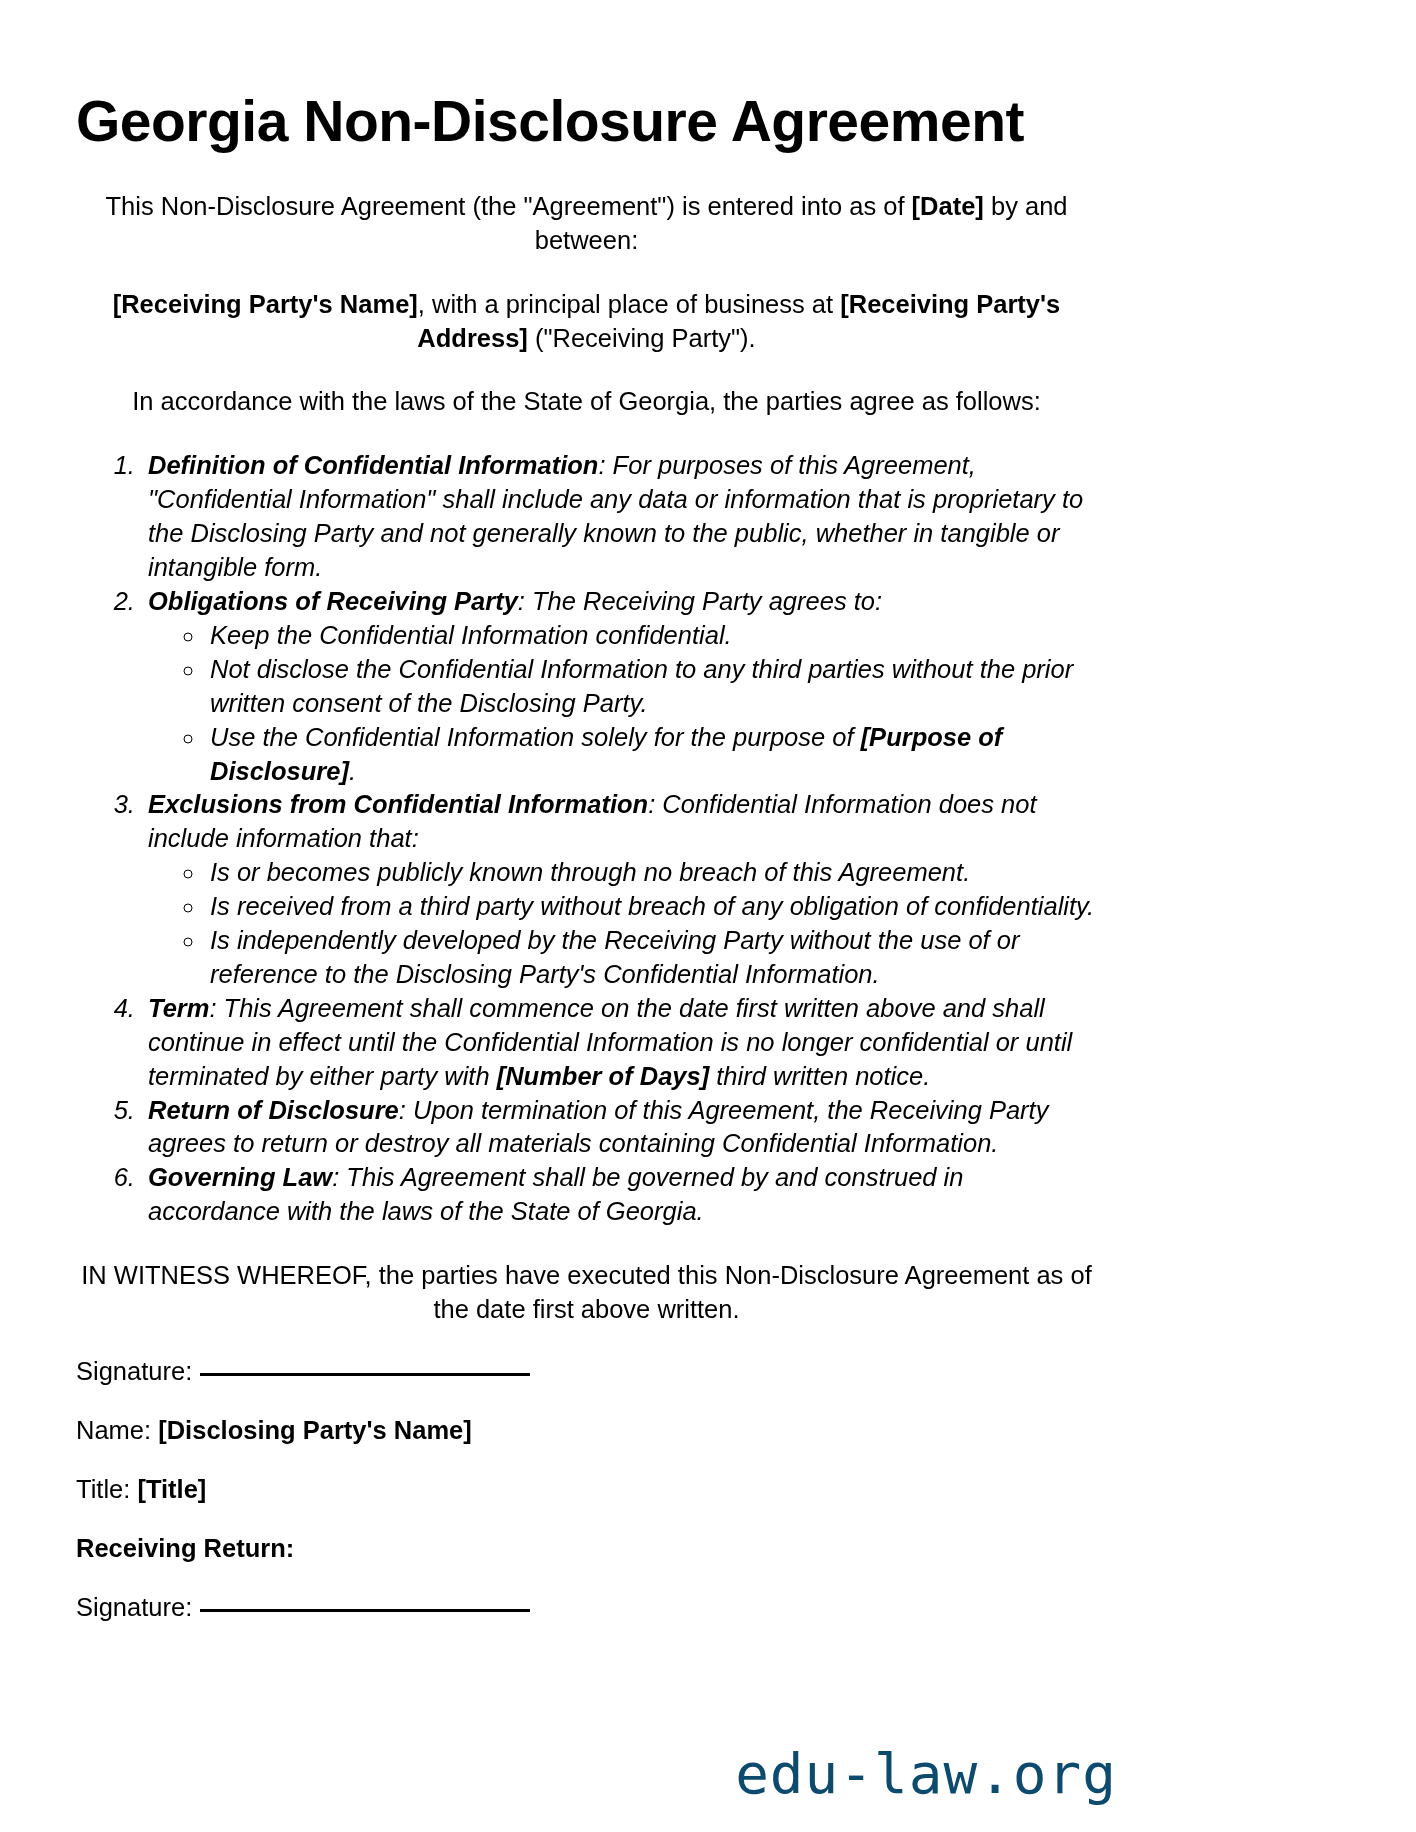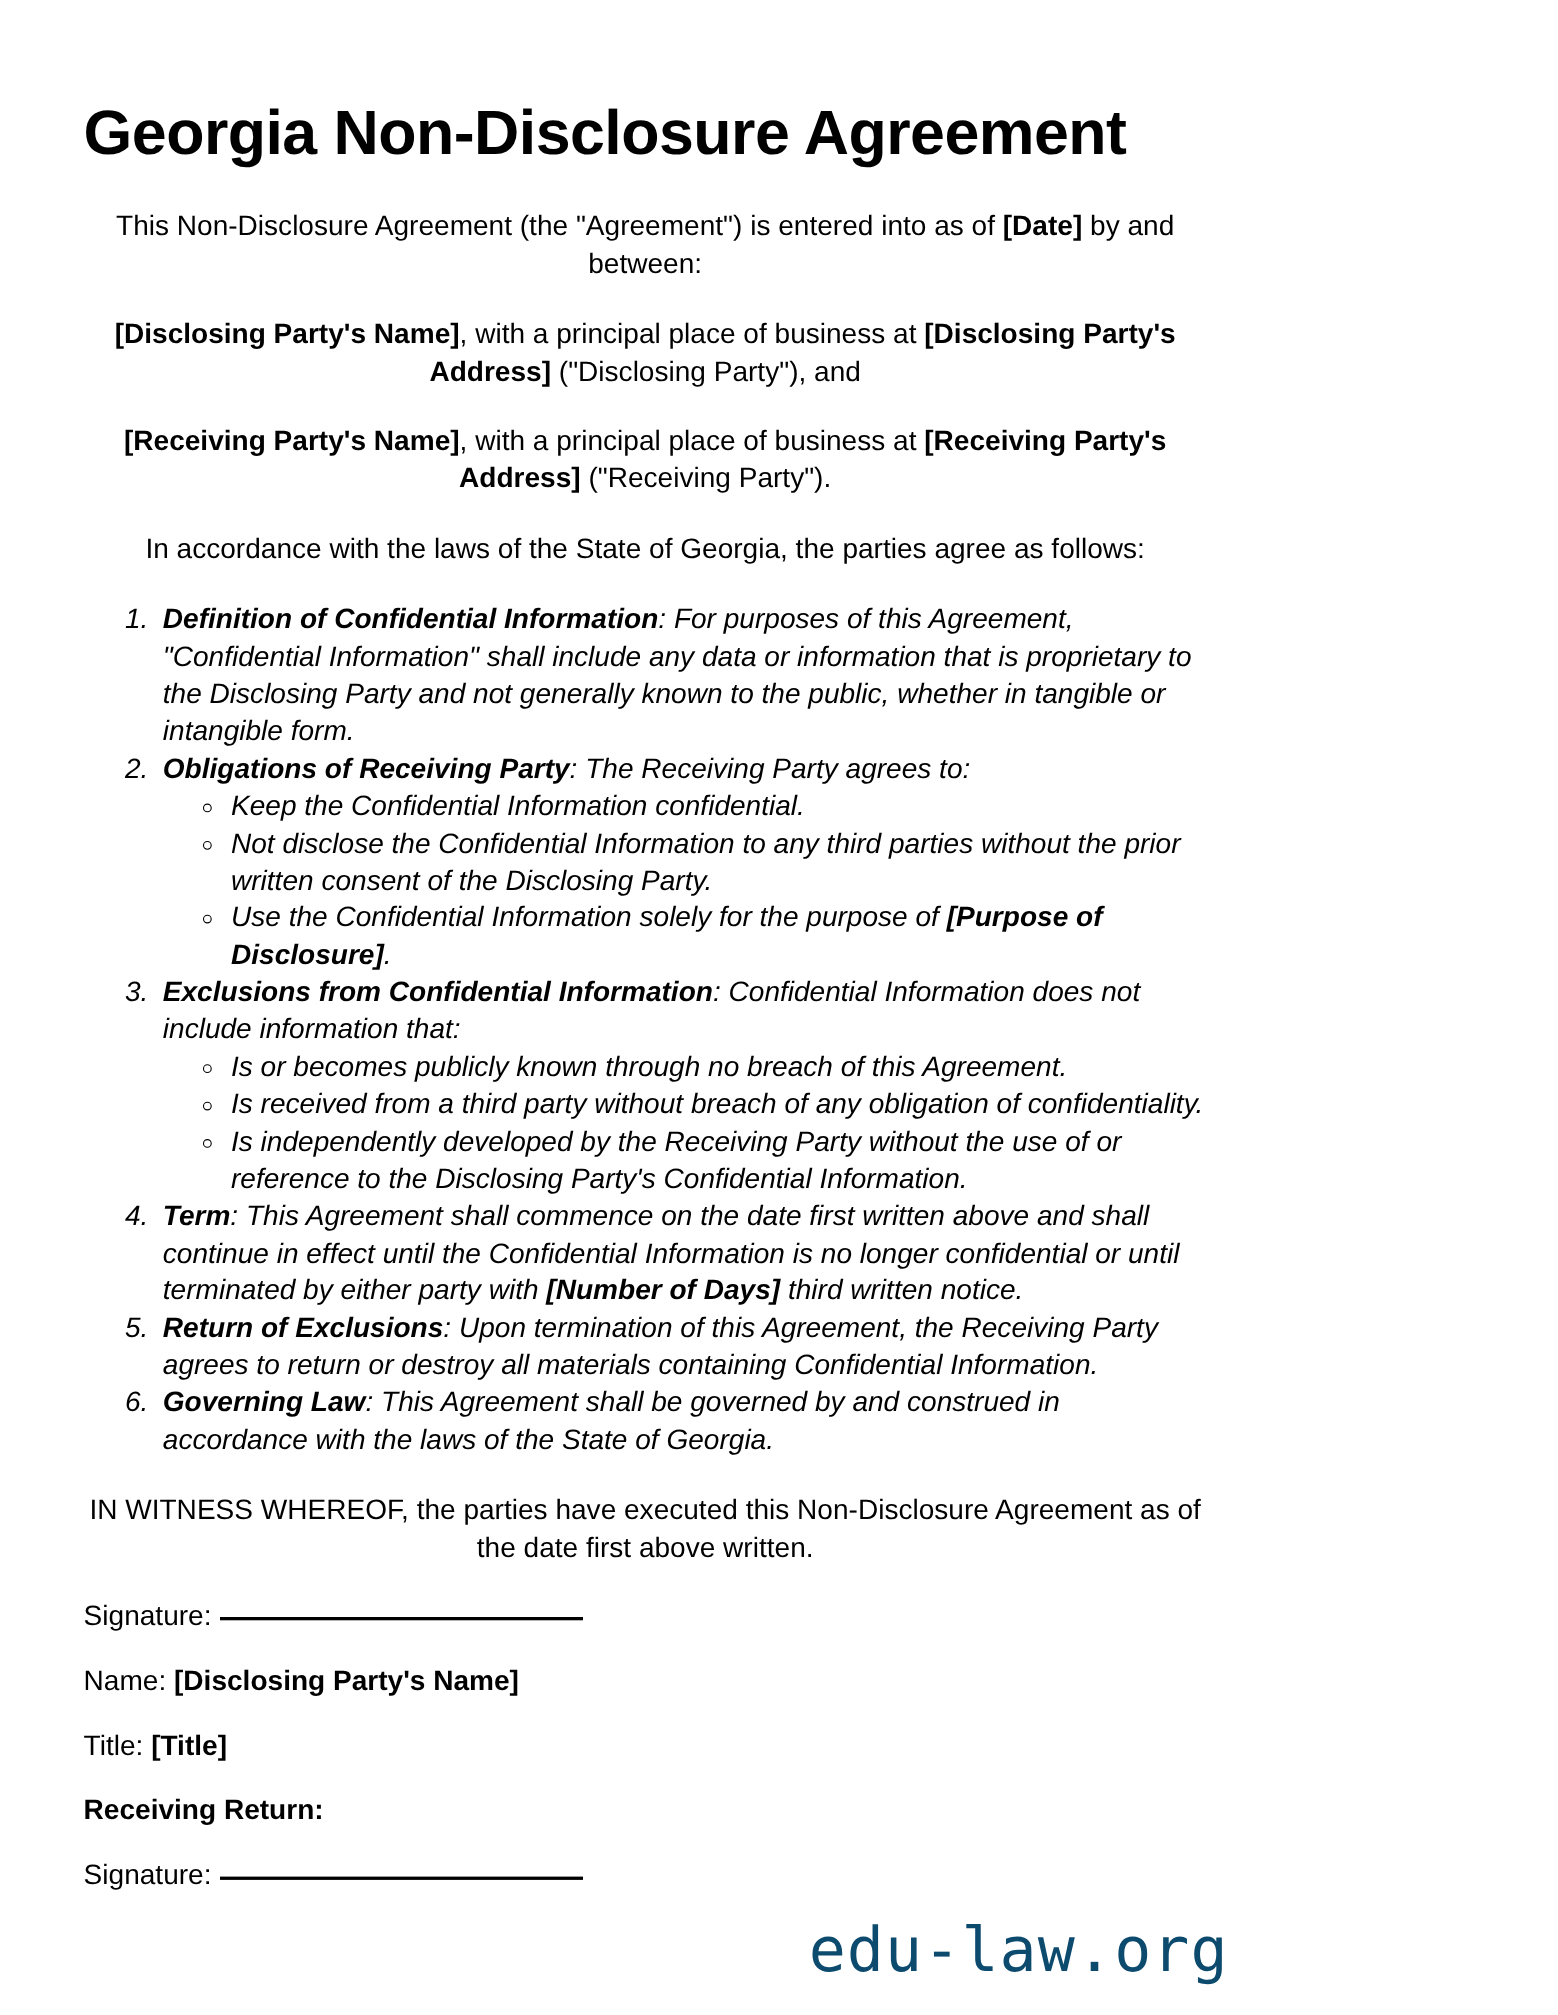--- a/index.html
+++ b/index.html
@@ -106,21 +106,20 @@
 </style>
 </head>
 <body>
 
 <div class="page">
 
   <h1 class="doc-title">Georgia Non-Disclosure Agreement</h1>
 
   <p class="para"><span>This Non-Disclosure Agreement (the "Agreement") is entered into as of </span><b>[Date]</b><span> by and between:</span></p>
 
-  <p class="para"><b>[Disclosing Party's Name]</b><span>, with a principal place of business at </span><b>[Disclosing Party's Address]</b><span> ("Disclosing Party"), and</span></p>
 
   <p class="para"><b>[Receiving Party's Name]</b><span>, with a principal place of business at </span><b>[Receiving Party's Address]</b><span> ("Receiving Party").</span></p>
 
   <p class="para">In accordance with the laws of the State of Georgia, the parties agree as follows:</p>
 
   <ol class="clauses">
 
     <li>
       <b>Definition of Confidential Information</b><span>: For purposes of this Agreement, "Confidential Information" shall include any data or information that is proprietary to the Disclosing Party and not generally known to the public, whether in tangible or intangible form.</span>
     </li>
@@ -141,21 +140,21 @@
         <li><span>Is received from a third party without breach of any obligation of confidentiality.</span></li>
         <li><span>Is independently developed by the Receiving Party without the use of or reference to the Disclosing Party's Confidential Information.</span></li>
       </ul>
     </li>
 
     <li>
       <b>Term</b><span>: This Agreement shall commence on the date first written above and shall continue in effect until the Confidential Information is no longer confidential or until terminated by either party with </span><b>[Number of Days]</b><span> third written notice.</span>
     </li>
 
     <li>
-      <b>Return of Exclusions</b><span>: Upon termination of this Agreement, the Receiving Party agrees to return or destroy all materials containing Confidential Information.</span>
+      <b>Return of Disclosure</b><span>: Upon termination of this Agreement, the Receiving Party agrees to return or destroy all materials containing Confidential Information.</span>
     </li>
 
     <li>
       <b>Governing Law</b><span>: This Agreement shall be governed by and construed in accordance with the laws of the State of Georgia.</span>
     </li>
 
   </ol>
 
   <p class="para">IN WITNESS WHEREOF, the parties have executed this Non-Disclosure Agreement as of the date first above written.</p>
 

